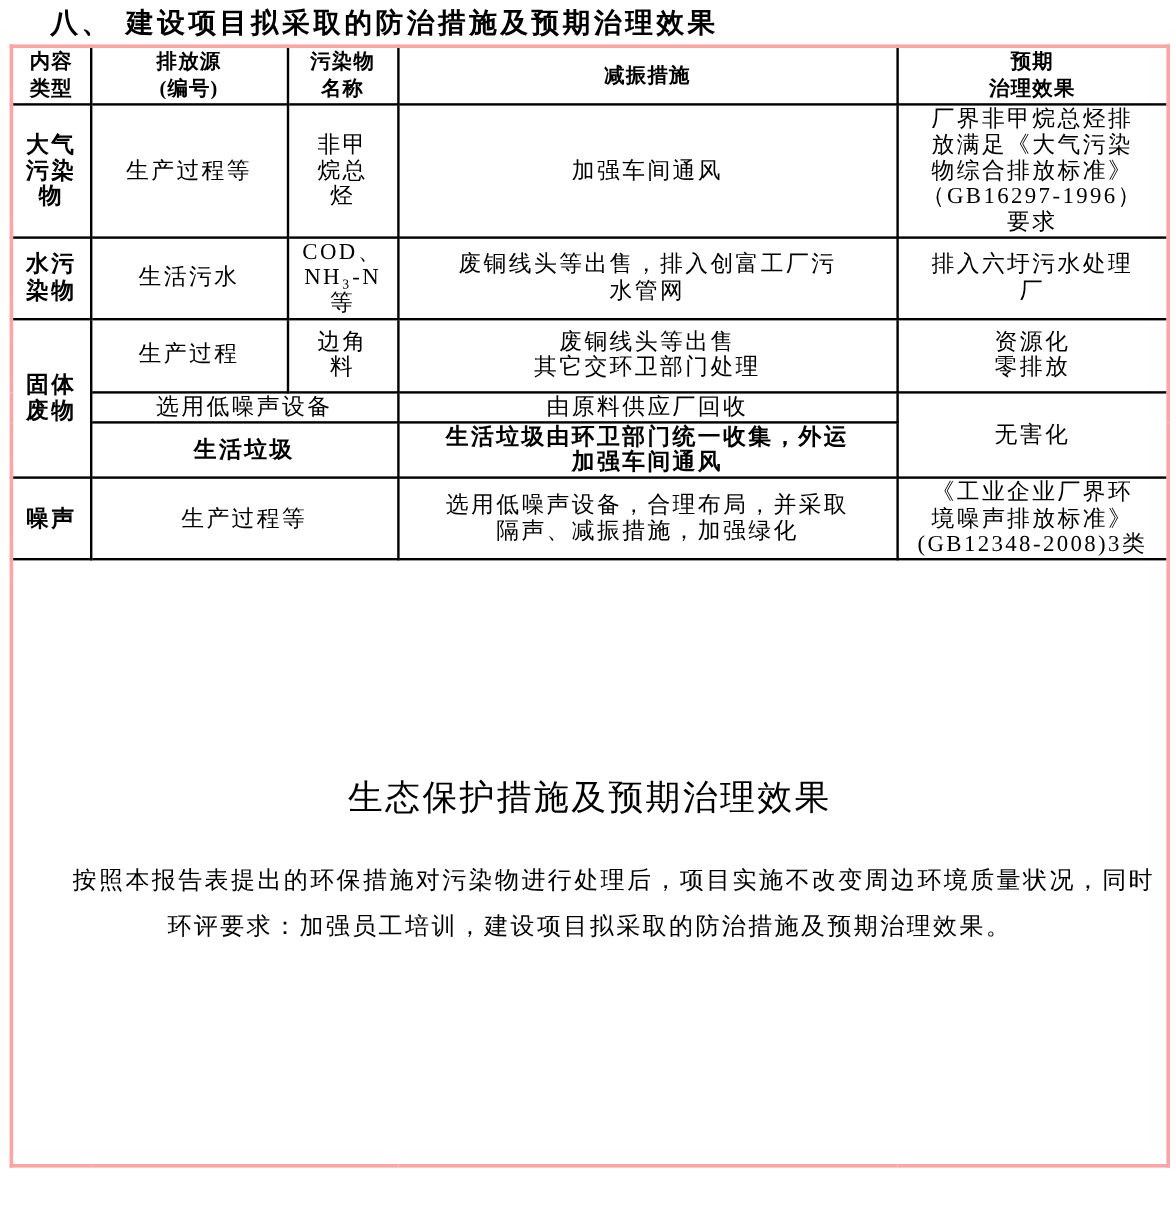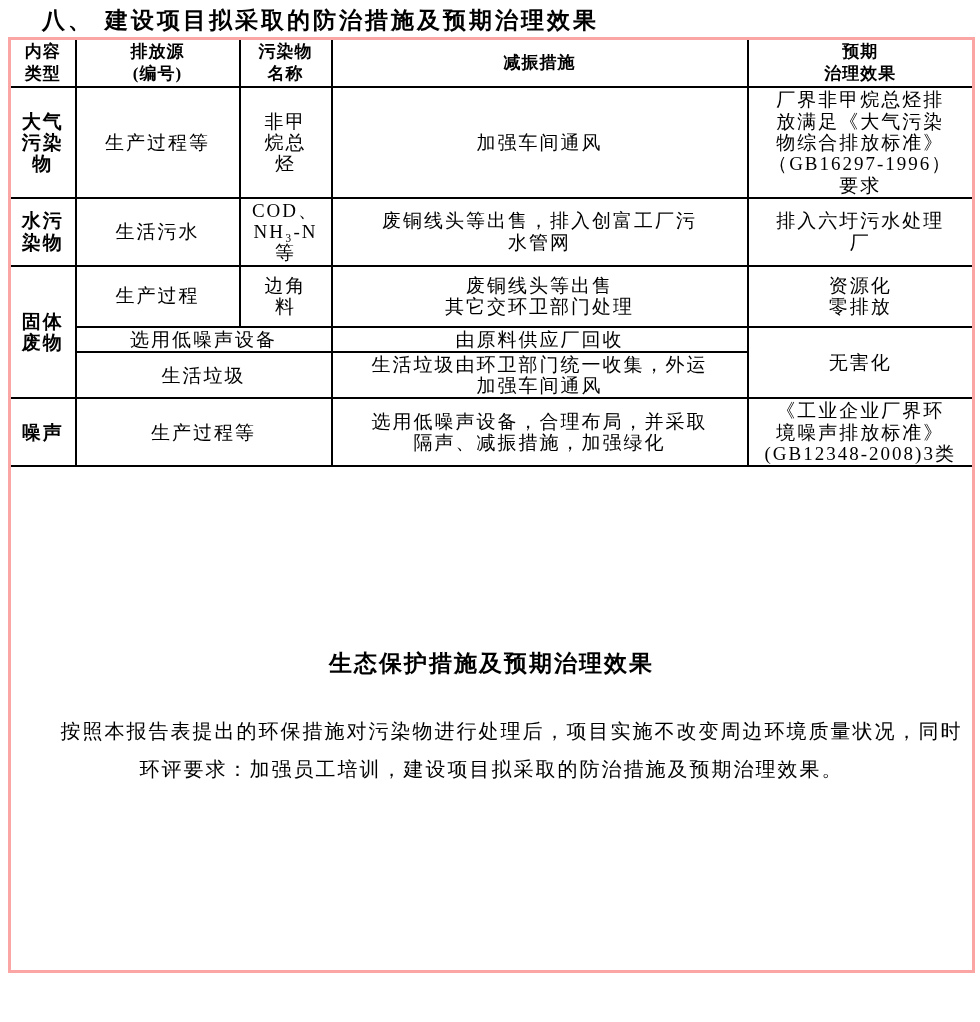--- a/index.html
+++ b/index.html
@@ -51,33 +51,33 @@
   td.effect{
     font-size:17px;
     line-height:1.07;
     letter-spacing:2px;
   }
   tr.r-header{height:43px;}
   tr.r-air{height:90px;}
   tr.r-water{height:47px;}
   tr.r-solid-a{height:61px;}
   tr.r-solid-b{height:24px;}
-  tr.r-solid-c{height:37px;}
+  tr.r-solid-c{height:37px;font-weight:bold;}
   tr.r-noise{height:54px;}
   tr.r-eco{height:505px;}
   td.eco-cell{
     vertical-align:top;
     text-align:left;
     white-space:normal;
     padding:2px 8px;
   }
   .eco-heading{
     font-family:"DejaVu Sans","Liberation Sans",sans-serif;
-    font-weight:bold;
-    font-size:23px;
+    font-weight:normal;
+    font-size:29px;
     letter-spacing:2px;
     margin:2px 0 6px 0;
   }
   .eco-paragraph{
     font-size:20px;
     line-height:1.9;
     letter-spacing:2px;
     text-indent:2em;
     margin:8px 2px 0 2px;
   }

